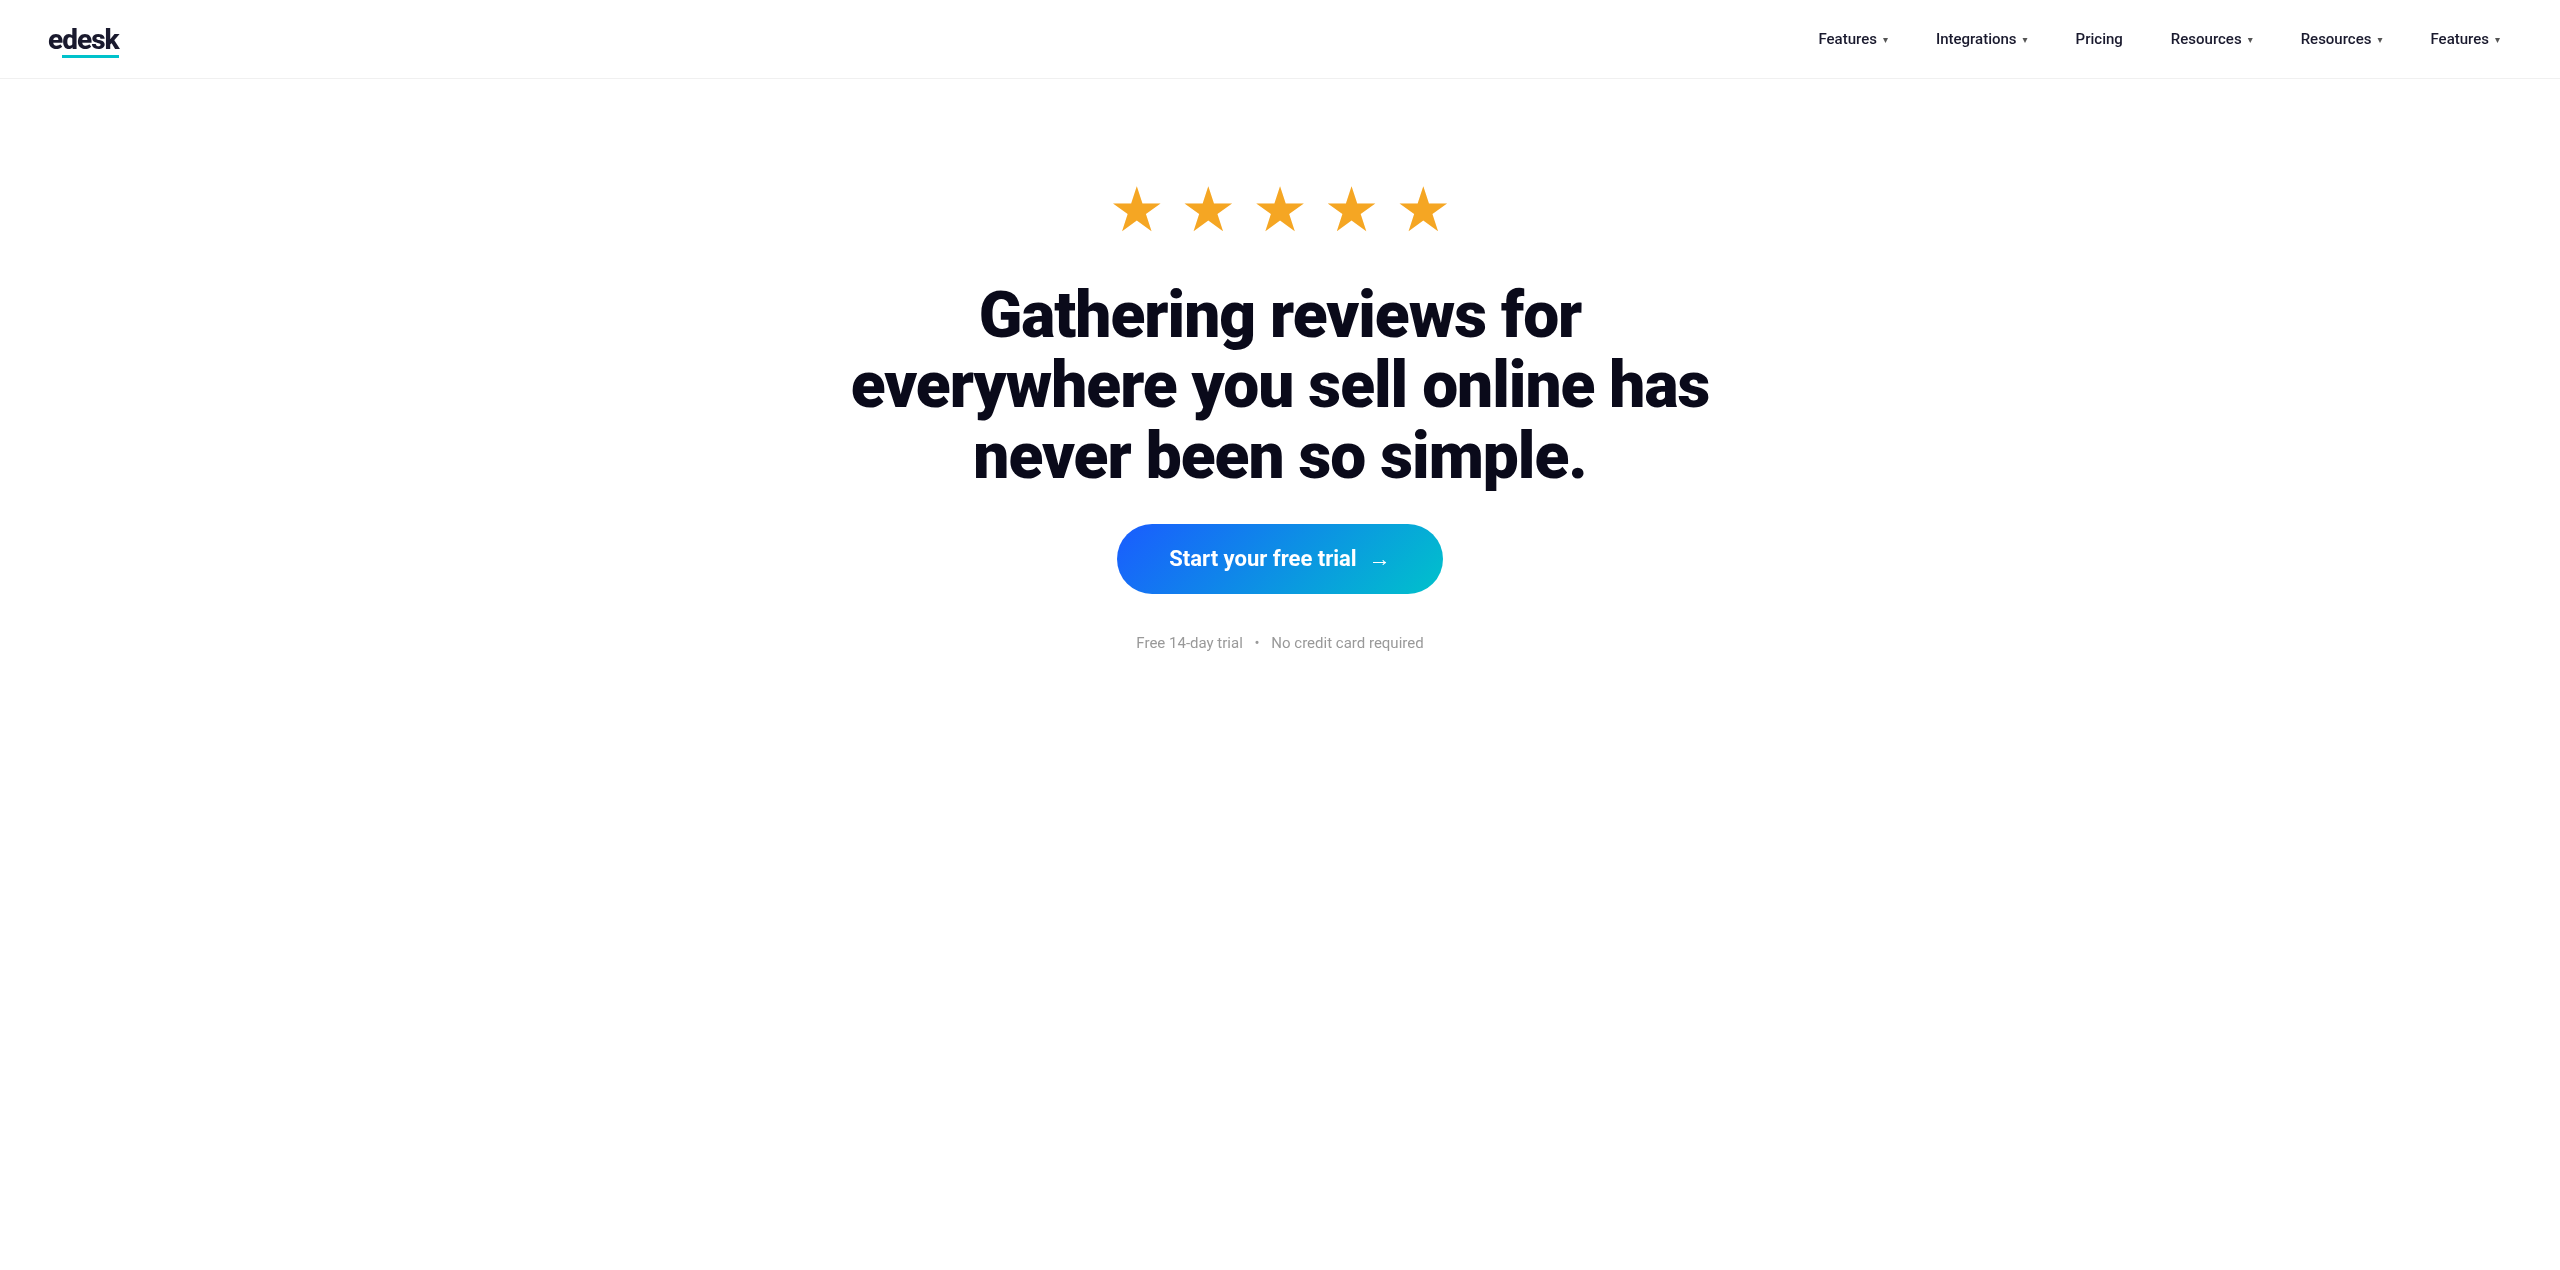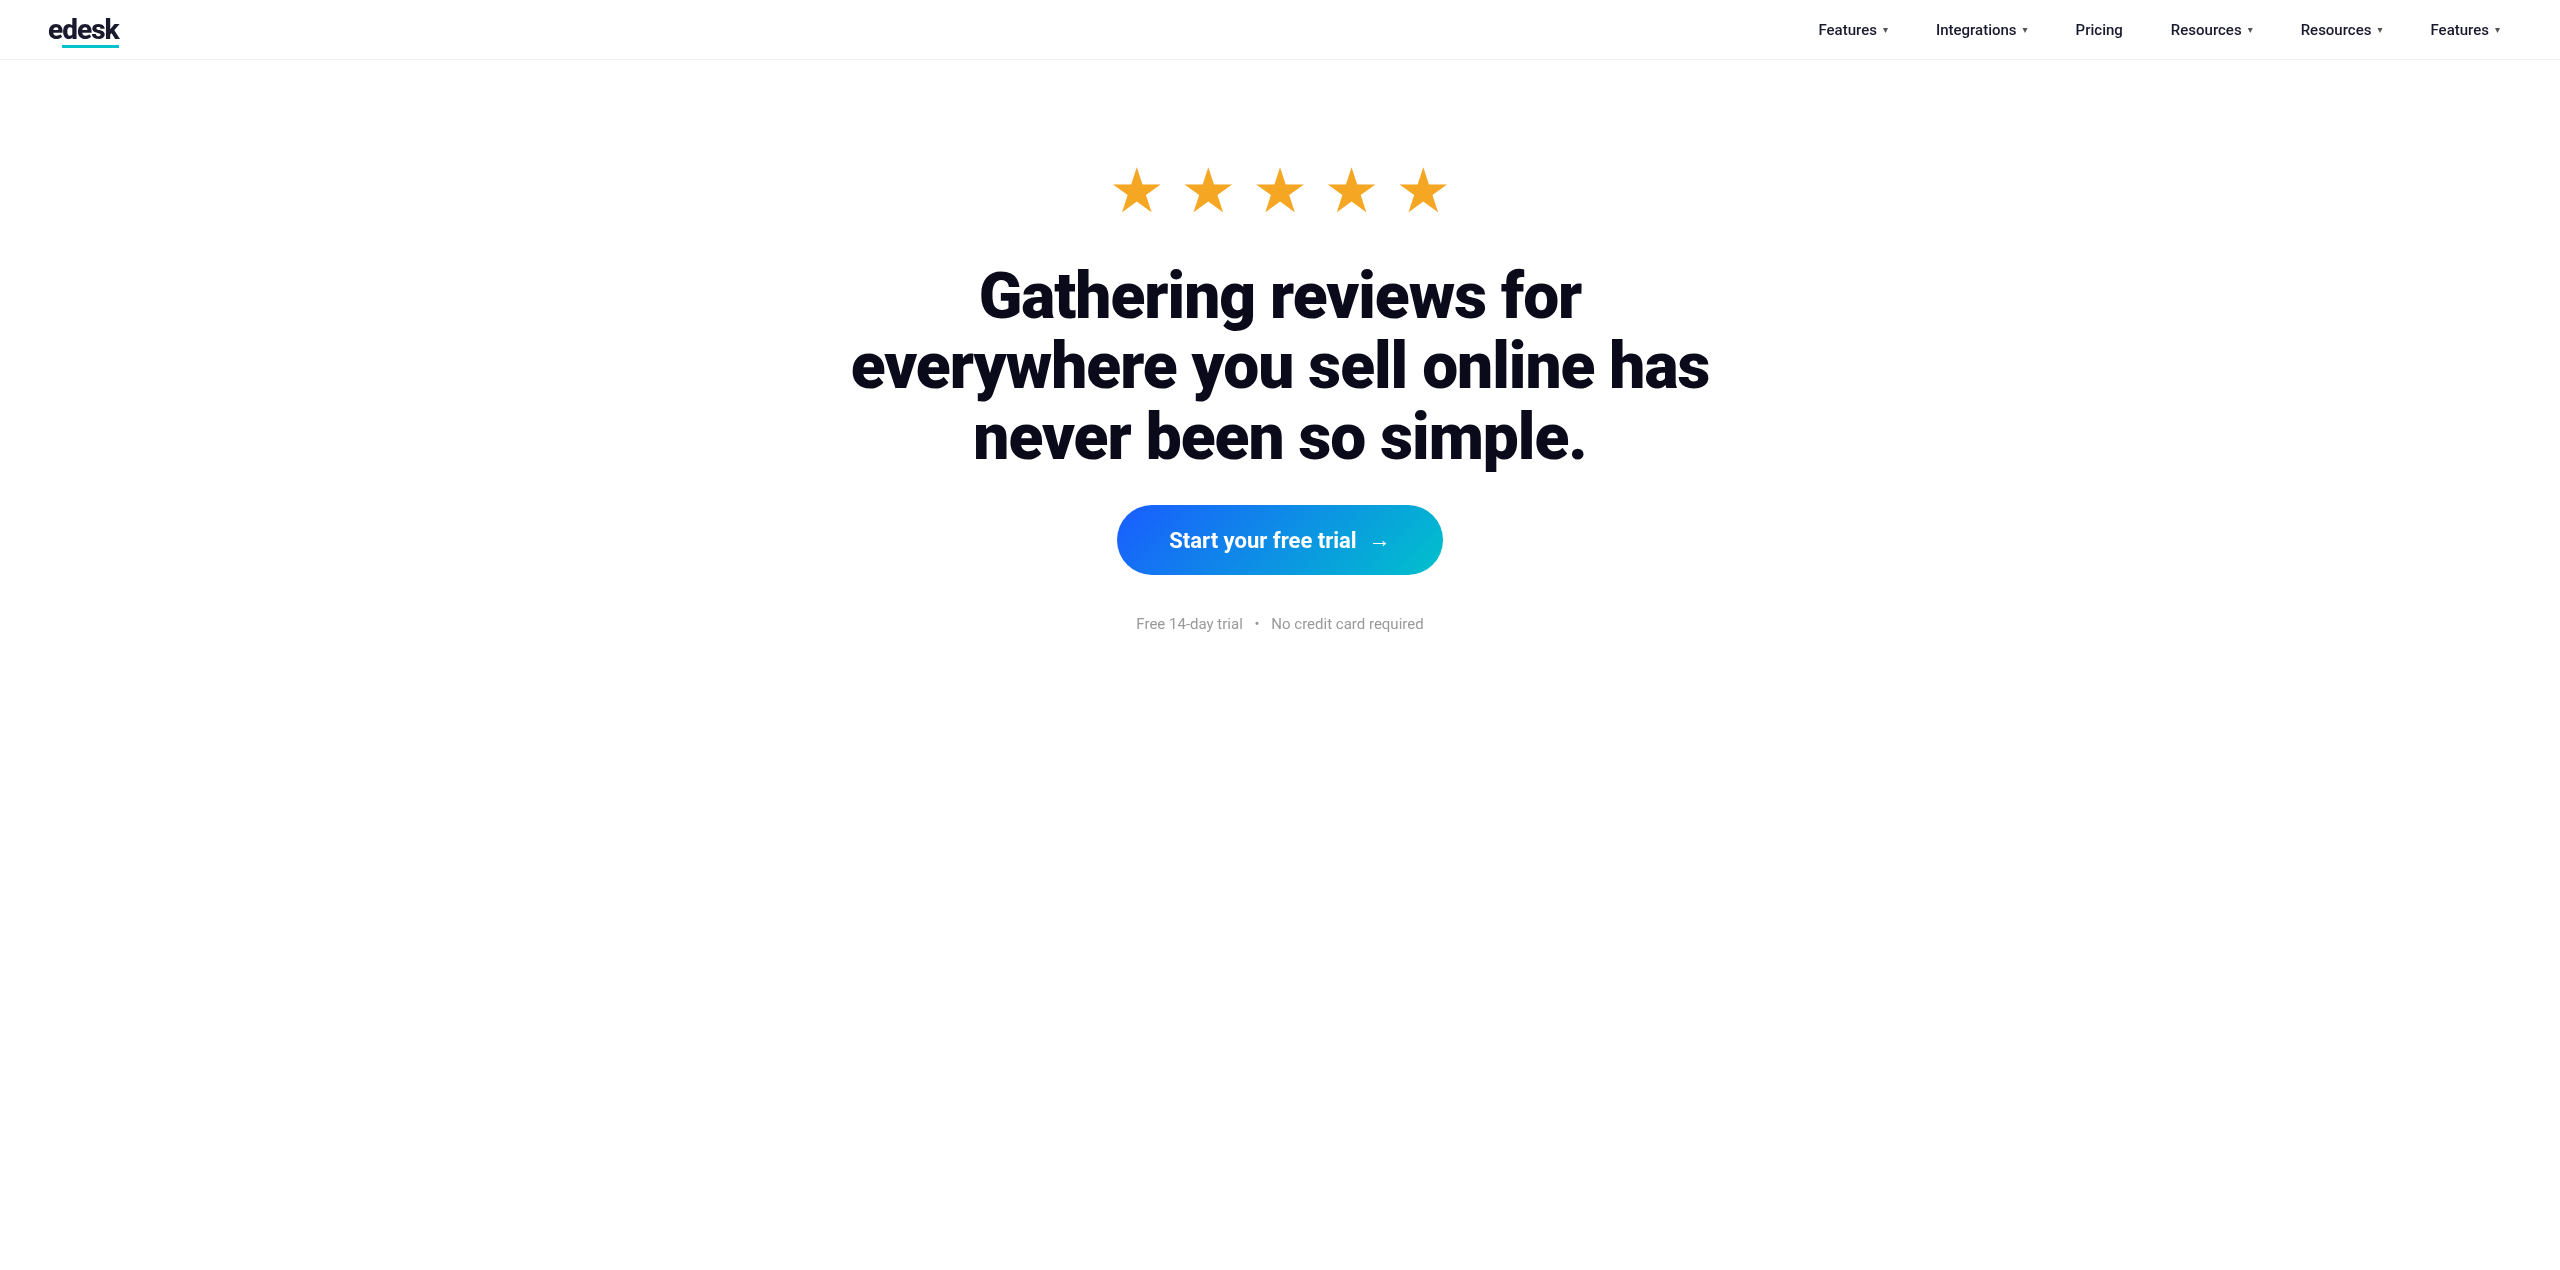--- a/index.html
+++ b/index.html
@@ -14,21 +14,21 @@
       color: #1a1a2e;
       min-height: 100vh;
     }
 
     
     nav {
       display: flex;
       align-items: center;
       justify-content: space-between;
       padding: 0 48px;
-      height: 60px;
+      height: 79px;
       background: #ffffff;
       border-bottom: 1px solid #f0f0f0;
       position: sticky;
       top: 0;
       z-index: 100;
     }
 
     .nav-logo {
       display: flex;
       align-items: center;
@@ -162,21 +162,20 @@
       font-size: 20px;
       color: #444;
       line-height: 1.7;
       max-width: 780px;
       margin-bottom: 48px;
       font-weight: 400;
     }
 
     .btn-cta {
       display: inline-flex;
-      align-items: center;
       gap: 12px;
       background: linear-gradient(135deg, #1a5cff 0%, #00c2cb 100%);
       color: #ffffff;
       font-size: 22px;
       font-weight: 700;
       padding: 22px 52px;
       border-radius: 50px;
       text-decoration: none;
       margin-bottom: 20px;
       transition: opacity 0.15s, transform 0.15s;

